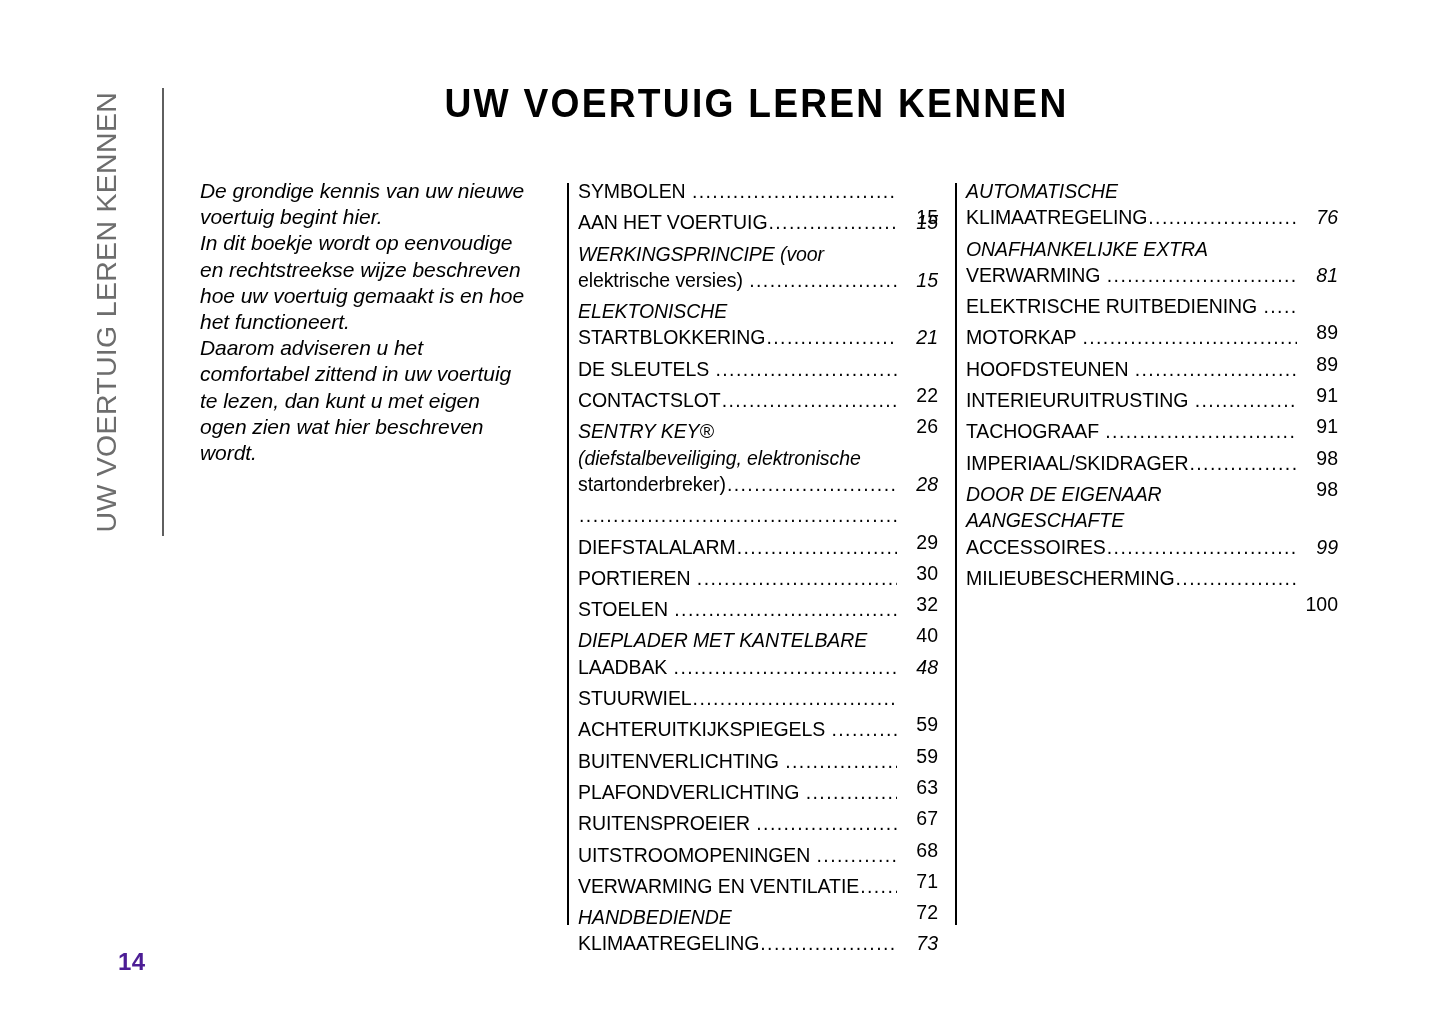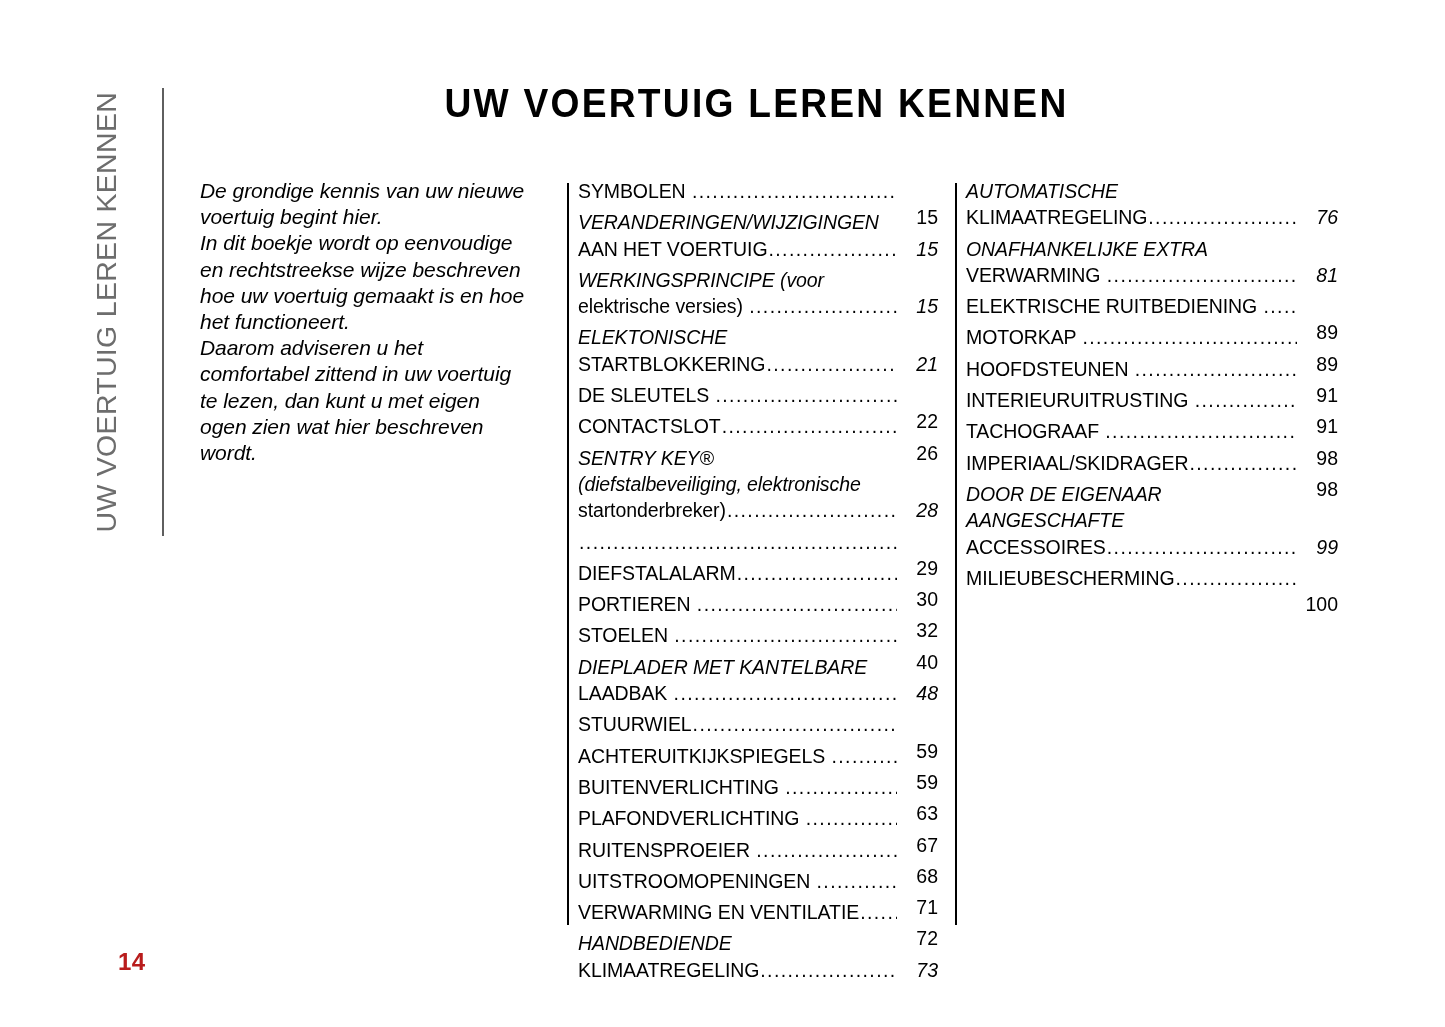--- a/index.html
+++ b/index.html
@@ -168,21 +168,21 @@
 
   
   .folio {
     position: absolute;
     left: 118px;
     top: 950px;
     font-size: 24px;
     font-weight: 700;
     letter-spacing: 0.5px;
     line-height: 1;
-    color: #b91c1c;
+    color: #4c1d95;
     text-align: right;
   }
 </style>
 </head>
 <body>
 
 <div class="page">
 
   <div class="side-tab">
     <div class="side-tab-rule"></div>
@@ -209,21 +209,20 @@
     <div class="col col-mid">
       <div class="toc" id="toc-mid">
           <div class="toc-entry">
             <div class="toc-lead-row">
               <span class="toc-lead-text">SYMBOLEN </span>
               <span class="toc-dots">..........................................................................................</span>
             </div>
             <span class="toc-page">15</span>
           </div>
           <div class="toc-entry multi">
-            <div class="toc-label">VERANDERINGEN/WIJZIGINGEN</div>
             <div class="toc-lead-row">
               <span class="toc-lead-text">AAN HET VOERTUIG</span>
               <span class="toc-dots">..........................................................................................</span>
             </div>
             <span class="toc-page">15</span>
           </div>
           <div class="toc-entry multi">
             <div class="toc-label">WERKINGSPRINCIPE (voor</div>
             <div class="toc-lead-row">
               <span class="toc-lead-text">elektrische versies) </span>

